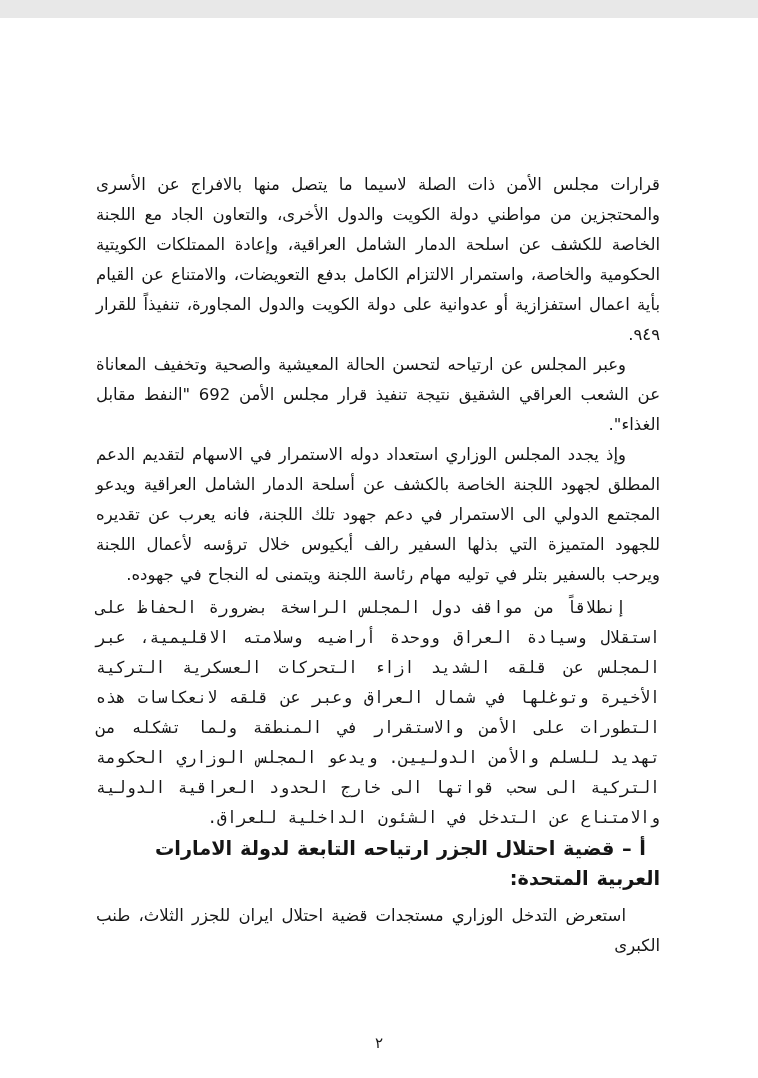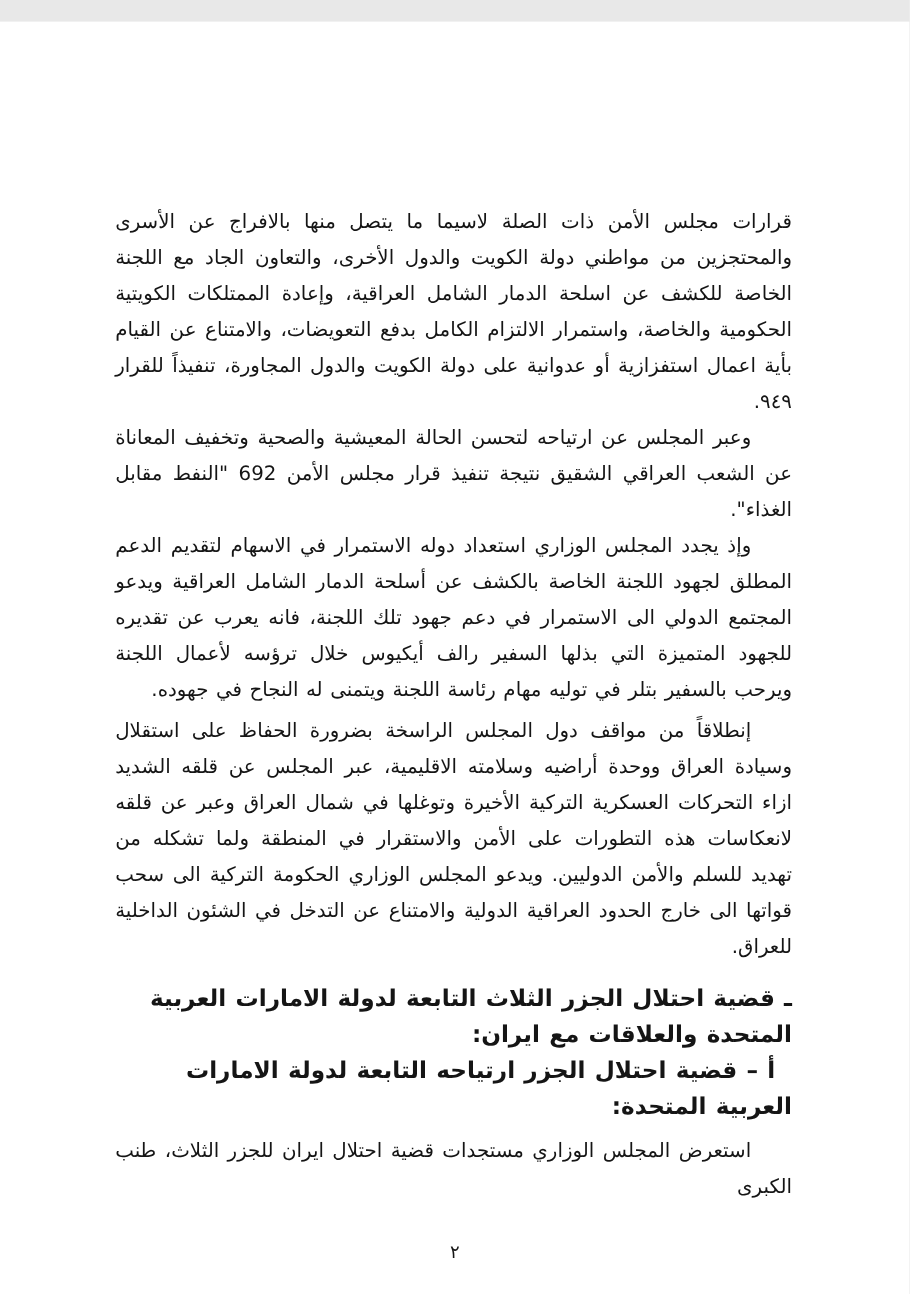--- a/index.html
+++ b/index.html
@@ -39,21 +39,21 @@
   .indent   { text-indent: 34px; }
   .noindent { text-indent: 0; }
 
   .heading {
     font-weight: bold;
     text-align: right;
   }
 
   .gap-lg { margin-top: 13px; }
   .gap-md { margin-top: 7px; }
-  .gap-sm { margin-top: 4px; }
+  .gap-sm { margin-top: 4px; font-family: Liberation Mono, monospace; }
 
   .sub-indent { text-indent: 14px; }
 
   .page-number {
     position: absolute;
     bottom: 44px;
     left: 0;
     right: 0;
     text-align: center;
     font-size: 15px;
@@ -70,23 +70,22 @@
 
     <p class="para noindent">قرارات مجلس الأمن ذات الصلة لاسيما ما يتصل منها بالافراج عن الأسرى والمحتجزين من مواطني دولة الكويت والدول الأخرى، والتعاون الجاد مع اللجنة الخاصة للكشف عن اسلحة الدمار الشامل العراقية، وإعادة الممتلكات الكويتية الحكومية والخاصة، واستمرار الالتزام الكامل بدفع التعويضات، والامتناع عن القيام بأية اعمال استفزازية أو عدوانية على دولة الكويت والدول المجاورة، تنفيذاً للقرار ٩٤٩.</p>
 
     <p class="para indent">وعبر المجلس عن ارتياحه لتحسن الحالة المعيشية والصحية وتخفيف المعاناة عن الشعب العراقي الشقيق نتيجة تنفيذ قرار مجلس الأمن 692 "النفط مقابل الغذاء".</p>
 
     <p class="para indent">وإذ يجدد المجلس الوزاري استعداد دوله الاستمرار في الاسهام لتقديم الدعم المطلق لجهود اللجنة الخاصة بالكشف عن أسلحة الدمار الشامل العراقية ويدعو المجتمع الدولي الى الاستمرار في دعم جهود تلك اللجنة، فانه يعرب عن تقديره للجهود المتميزة التي بذلها السفير رالف أيكيوس خلال ترؤسه لأعمال اللجنة ويرحب بالسفير بتلر في توليه مهام رئاسة اللجنة ويتمنى له النجاح في جهوده.</p>
 
 
     <p class="para indent gap-sm">إنطلاقاً من مواقف دول المجلس الراسخة بضرورة الحفاظ على استقلال وسيادة العراق ووحدة أراضيه وسلامته الاقليمية، عبر المجلس عن قلقه الشديد ازاء التحركات العسكرية التركية الأخيرة وتوغلها في شمال العراق وعبر عن قلقه لانعكاسات هذه التطورات على الأمن والاستقرار في المنطقة ولما تشكله من تهديد للسلم والأمن الدوليين. ويدعو المجلس الوزاري الحكومة التركية الى سحب قواتها الى خارج الحدود العراقية الدولية والامتناع عن التدخل في الشئون الداخلية للعراق.</p>
 
-    <h3 class="heading gap-lg">ـ قضية احتلال الجزر الثلاث التابعة لدولة الامارات العربية المتحدة والعلاقات مع ايران:</h3>
 
     <h3 class="heading sub-indent">أ – قضية احتلال الجزر ارتياحه التابعة لدولة الامارات العربية المتحدة:</h3>
 
-    <p class="para indent gap-md">استعرض المجلس الوزاري مستجدات قضية احتلال ايران للجزر الثلاث، طنب الكبرى</p>
+    <p class="para indent gap-md">استعرض التدخل الوزاري مستجدات قضية احتلال ايران للجزر الثلاث، طنب الكبرى</p>
 
   </div>
 
   <div class="page-number">٢</div>
 
 </div>
 
 </body></html>

